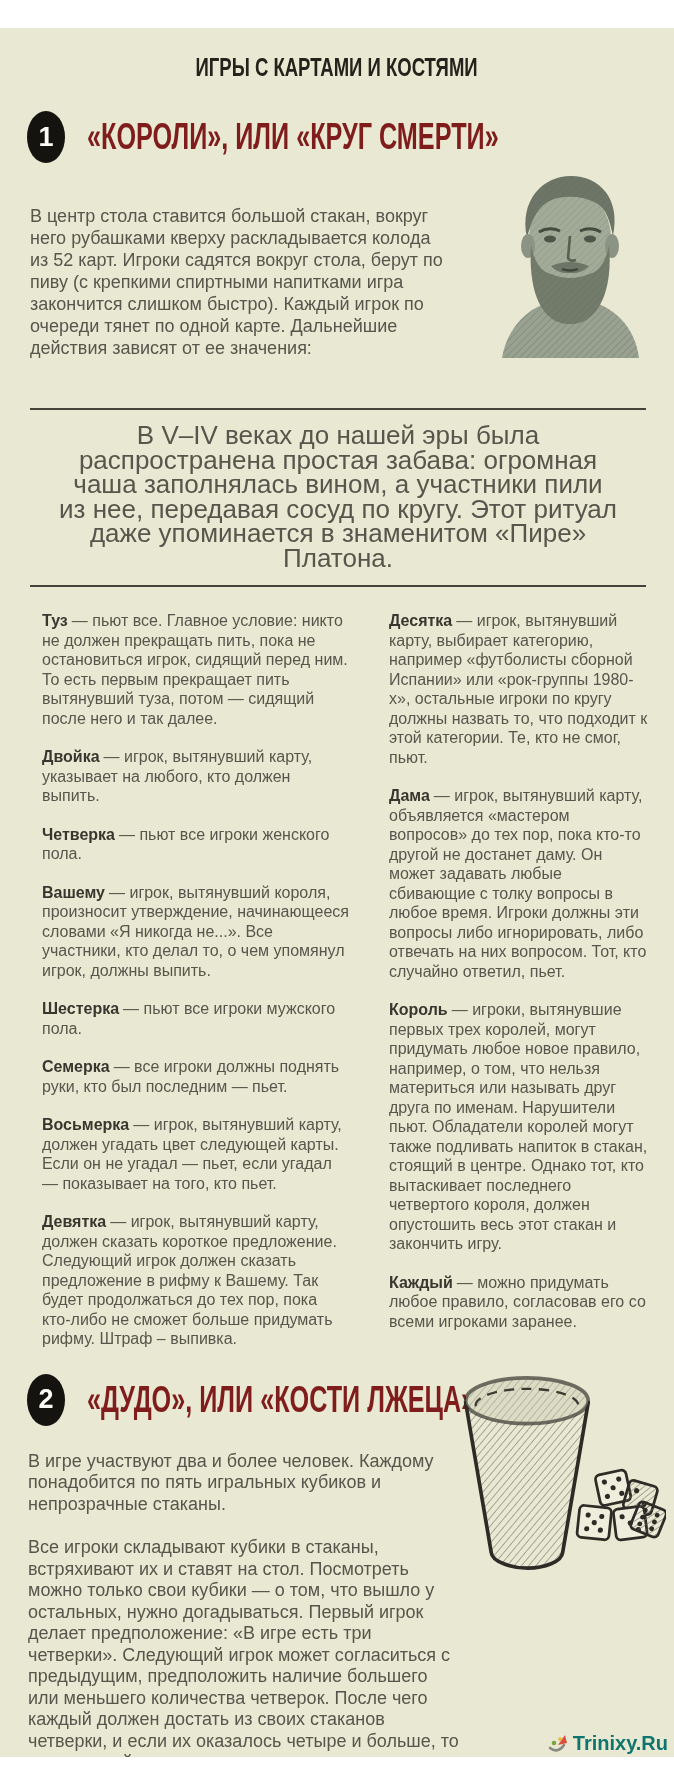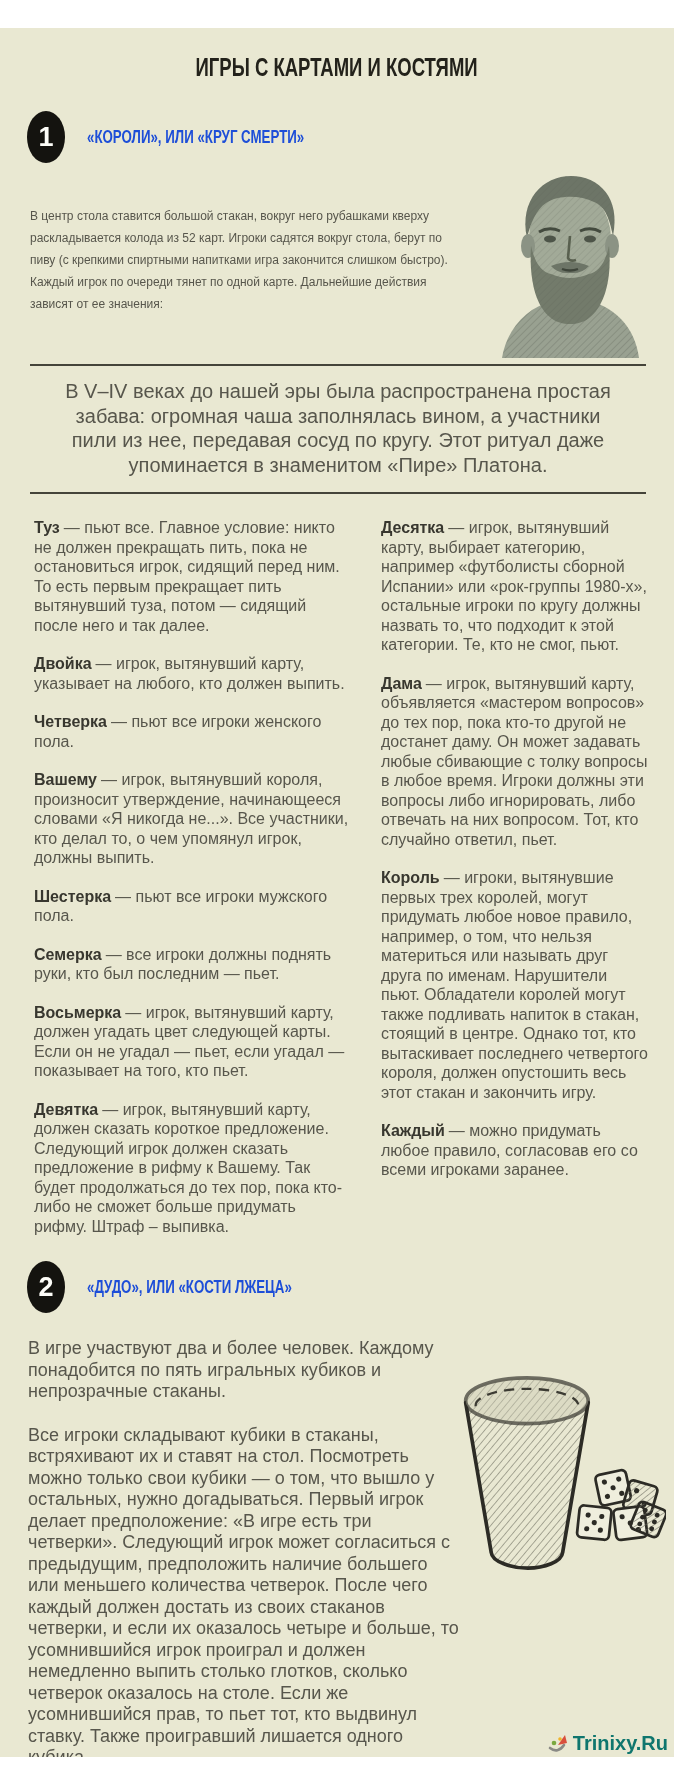--- a/index.html
+++ b/index.html
@@ -19,41 +19,41 @@
   .condensed { display:inline-block; transform:scaleX(0.74); transform-origin:center; }
   .condensed-left { display:inline-block; transform:scaleX(0.70); transform-origin:left center; }
 
   .section-head { display:flex; align-items:center; margin:26px 0 0 27px; }
   .badge {
     width:38px; height:52px; border-radius:50%; background:#14130f; color:#fdfdf8;
     display:flex; align-items:center; justify-content:center;
     font-size:27px; font-weight:700; flex:0 0 auto;
   }
   .section-title {
-    margin-left:22px; font-weight:700; font-size:19px; color:#1d4ed8; white-space:nowrap;
+    margin-left:22px; font-weight:700; font-size:36px; color:#7f1d1d; white-space:nowrap;
   }
 
   .sec1-intro {
     margin:42px 0 0 30px; width:422px;
-    font-size:12px; line-height:22px; color:#57564c;
+    font-size:18px; line-height:22px; color:#57564c;
   }
   .plato { position:absolute; top:138px; right:12px; width:185px; height:192px; }
 
   .callout {
     margin:49px 28px 0 30px; padding:13px 28px 15px;
     border-top:2px solid #45443a; border-bottom:2px solid #45443a;
-    text-align:center; font-size:20px; line-height:24.5px; color:#57564c;
+    text-align:center; font-size:26px; line-height:24.5px; color:#57564c;
   }
 
   .rules {
     display:grid; grid-template-columns:320px 272px; column-gap:27px;
     padding:24px 25px 0 30px;
     font-size:16px; line-height:19.5px; color:#57564c;
   }
-  .rules p { margin:0 0 19px 4px; }
+  .rules p { margin:0 0 19px 12px; }
   .rules b { color:#38372f; }
   .rules .desc { margin-left:4px; }
 
   .sec2-col { margin:25px 0 0 28px; width:432px; font-size:18px; line-height:21.5px; color:#57564c; }
   .sec2-col p { margin:0 0 22px 0; }
   .cup { position:absolute; top:1330px; right:8px; width:215px; height:230px; }
 
   .watermark {
     position:absolute; right:6px; bottom:2px; display:flex; align-items:center; gap:3px;
     font-size:20px; font-weight:700; color:#0f766e;

